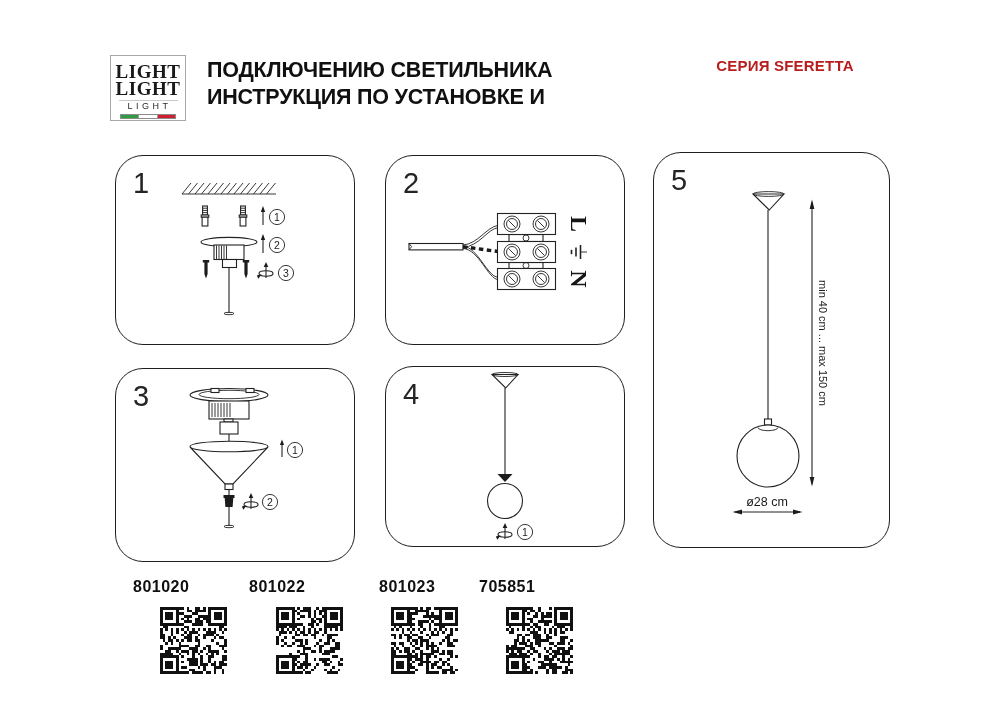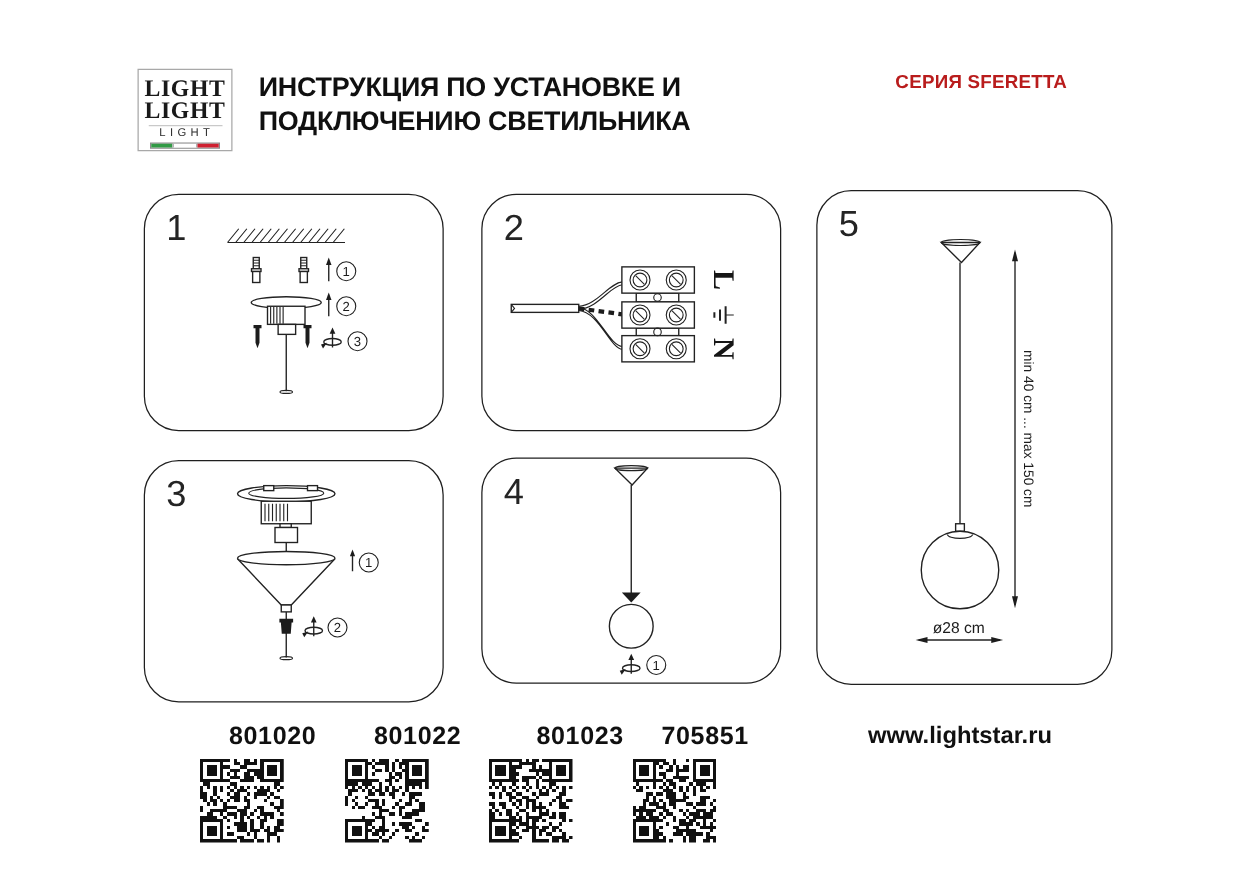--- a/index.html
+++ b/index.html
@@ -36,22 +36,22 @@
   .draw{stroke:#222;fill:none;stroke-width:1.1;}
   .drawthin{stroke:#222;fill:none;stroke-width:.9;}
   .fillw{stroke:#222;fill:#fff;stroke-width:1.1;}
   .ink{fill:#1c1c1c;stroke:none;}
   .stepnum{font-family:"Liberation Sans",sans-serif;font-size:10.5px;fill:#1c1c1c;}
   .dimtext{font-family:"Liberation Sans",sans-serif;font-size:11px;fill:#1c1c1c;}
   .diatext{font-family:"Liberation Sans",sans-serif;font-size:12.5px;fill:#1c1c1c;}
   .termtext{font-family:"Liberation Serif",serif;font-size:24px;font-weight:600;fill:#161616;}
 
   
-  .art-label{position:absolute;top:578px;width:120px;text-align:right;
-             font-size:20px;font-weight:bold;letter-spacing:.5px;color:#101010;}
+  .art-label{position:absolute;top:578px;width:120px;text-align:left;
+             font-size:16px;font-weight:bold;letter-spacing:.5px;color:#101010;}
   .qr{position:absolute;top:607px;width:67px;height:67px;}
   .website{position:absolute;left:658px;top:578px;width:220px;text-align:center;
            font-size:19px;font-weight:bold;color:#101010;}
 </style>
 </head>
 <body>
 
 <div id="page">
 
   <div class="logo-box">
@@ -59,22 +59,22 @@
     <div class="logo-word">LIGHT</div>
     <div class="logo-group">LIGHT</div>
     <div class="logo-flag">
       <span style="background:#319a45"></span>
       <span style="background:#ffffff;border-left:1px solid #9a9a9a;border-right:1px solid #9a9a9a;"></span>
       <span style="background:#cf2030"></span>
     </div>
   </div>
 
   <div class="title">
+    <div>ПОДКЛЮЧЕНИЮ СВЕТИЛЬНИКА</div>
     <div>ИНСТРУКЦИЯ ПО УСТАНОВКЕ И</div>
-    <div>ПОДКЛЮЧЕНИЮ СВЕТИЛЬНИКА</div>
   </div>
 
   <div class="hdr-right">
     <div class="hdr-series">СЕРИЯ SFERETTA</div>
   </div>
 
   <div class="panel" id="panel1">
     <div class="panel-num">1</div>
     <svg width="237" height="187" viewBox="0 0 237 187">
 
@@ -1584,15 +1584,14 @@
         <rect x="9" y="24" width="1" height="1" fill="#111"></rect>
         <rect x="11" y="24" width="1" height="1" fill="#111"></rect>
         <rect x="15" y="24" width="1" height="1" fill="#111"></rect>
         <rect x="17" y="24" width="1" height="1" fill="#111"></rect>
         <rect x="18" y="24" width="1" height="1" fill="#111"></rect>
         <rect x="21" y="24" width="1" height="1" fill="#111"></rect>
         <rect x="22" y="24" width="1" height="1" fill="#111"></rect>
         <rect x="24" y="24" width="1" height="1" fill="#111"></rect>
       </svg></div>
 
-  <div class="website">www.lightstar.ru</div>
 
 </div>
 
 </body></html>

